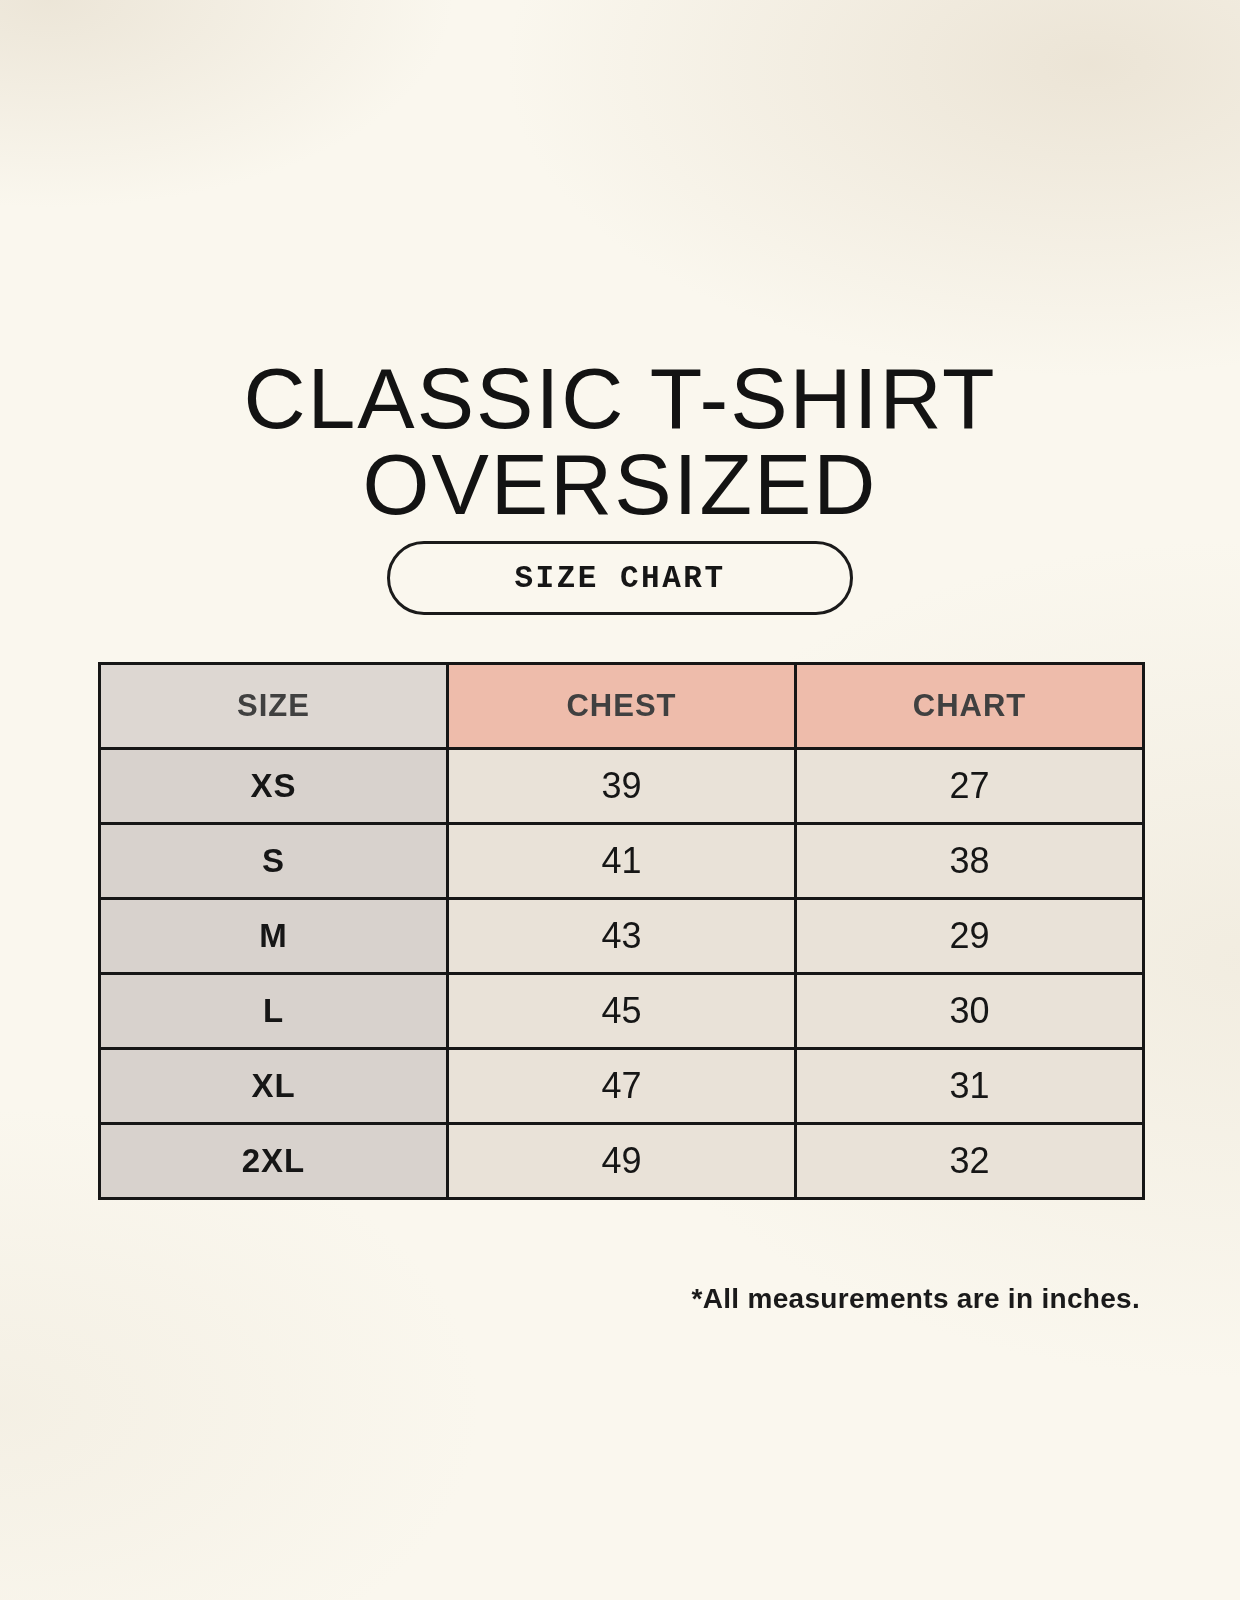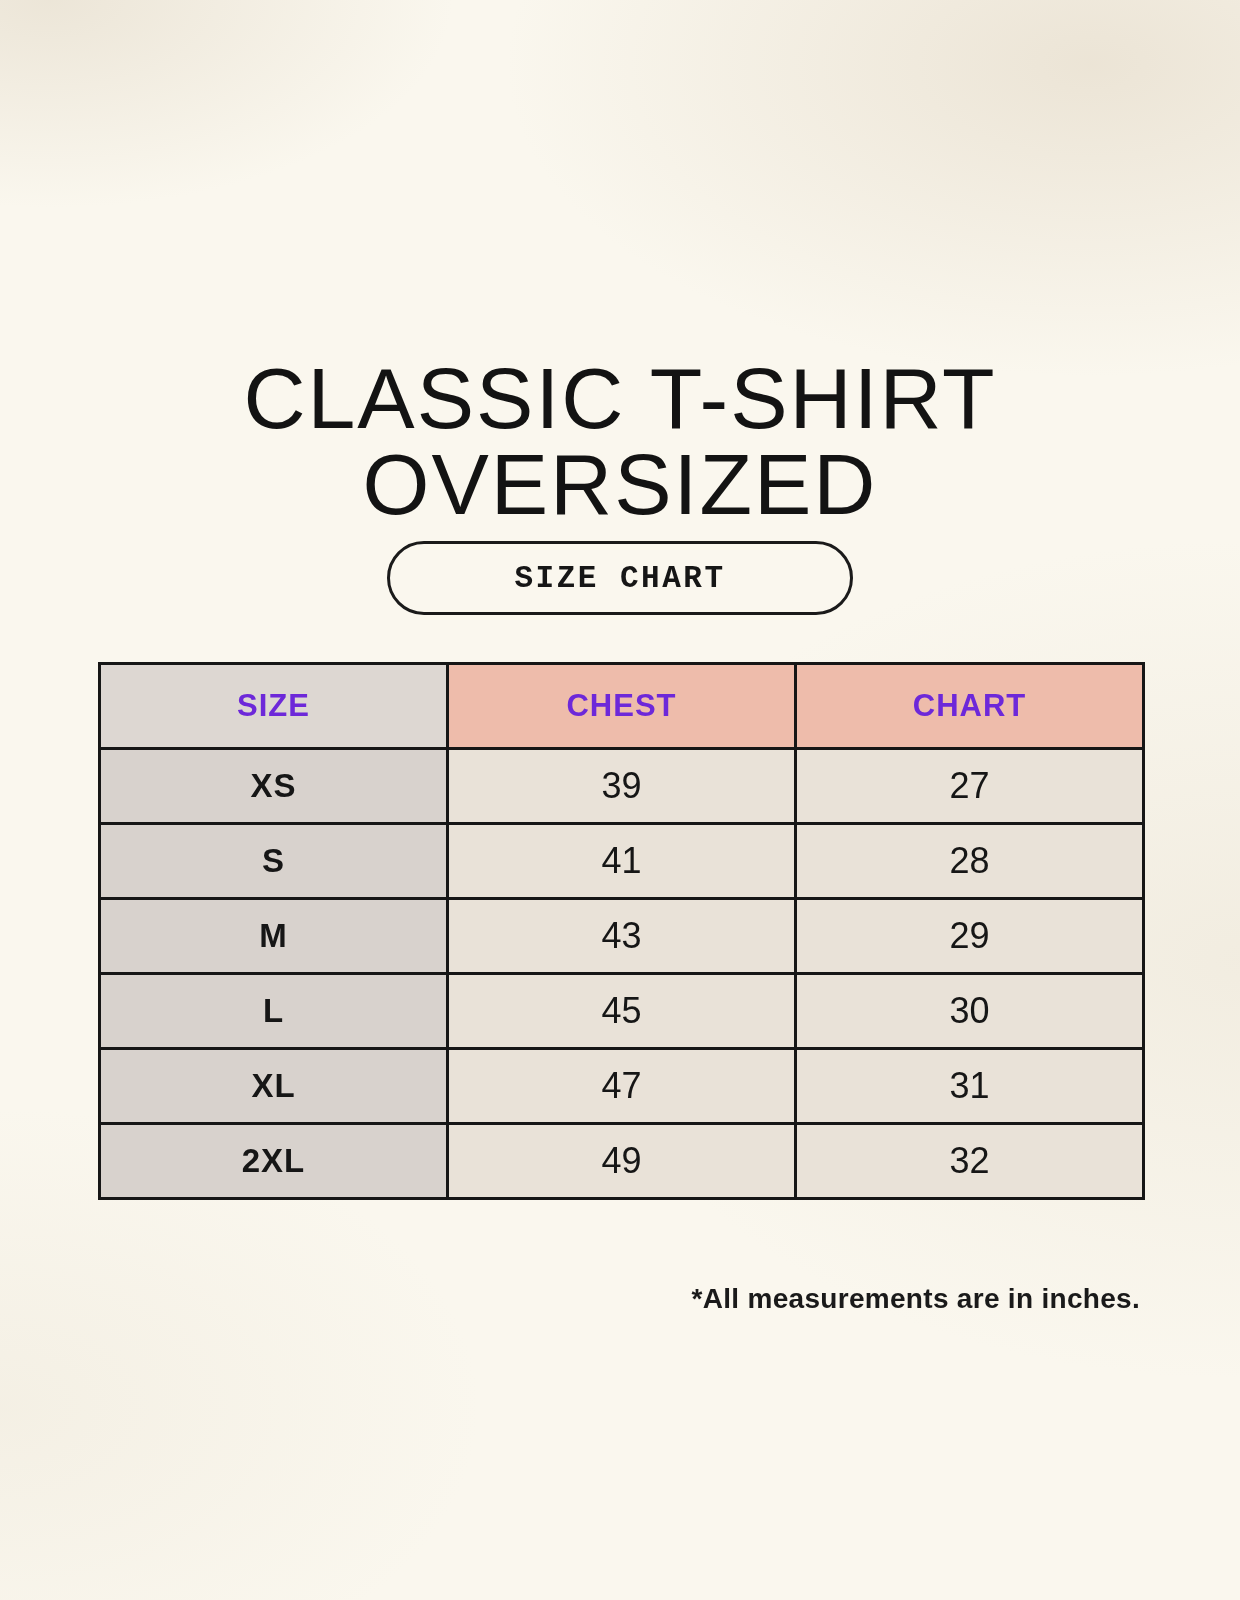--- a/index.html
+++ b/index.html
@@ -75,21 +75,21 @@
     border: 3px solid #161616;
     padding: 0;
     vertical-align: middle;
   }
   .size-table thead tr { height: 85px; }
   .size-table tbody tr { height: 75px; }
   .size-table th {
     font-size: 31px;
     font-weight: 700;
     letter-spacing: 1px;
-    color: #6d28d9;
+    color: #404040;
   }
   th.col-size   { background: #ddd7d2; }
   th.col-meas   { background: #eebcab; }
   td.cell-size  {
     background: #d8d2cd;
     font-weight: 700;
     font-size: 33px;
     letter-spacing: 1px;
   }
   td.cell-data  {
@@ -131,21 +131,21 @@
     </thead>
     <tbody>
       <tr>
         <td class="cell-size">XS</td>
         <td class="cell-data">39</td>
         <td class="cell-data">27</td>
       </tr>
       <tr>
         <td class="cell-size">S</td>
         <td class="cell-data">41</td>
-        <td class="cell-data">28</td>
+        <td class="cell-data">38</td>
       </tr>
       <tr>
         <td class="cell-size">M</td>
         <td class="cell-data">43</td>
         <td class="cell-data">29</td>
       </tr>
       <tr>
         <td class="cell-size">L</td>
         <td class="cell-data">45</td>
         <td class="cell-data">30</td>

